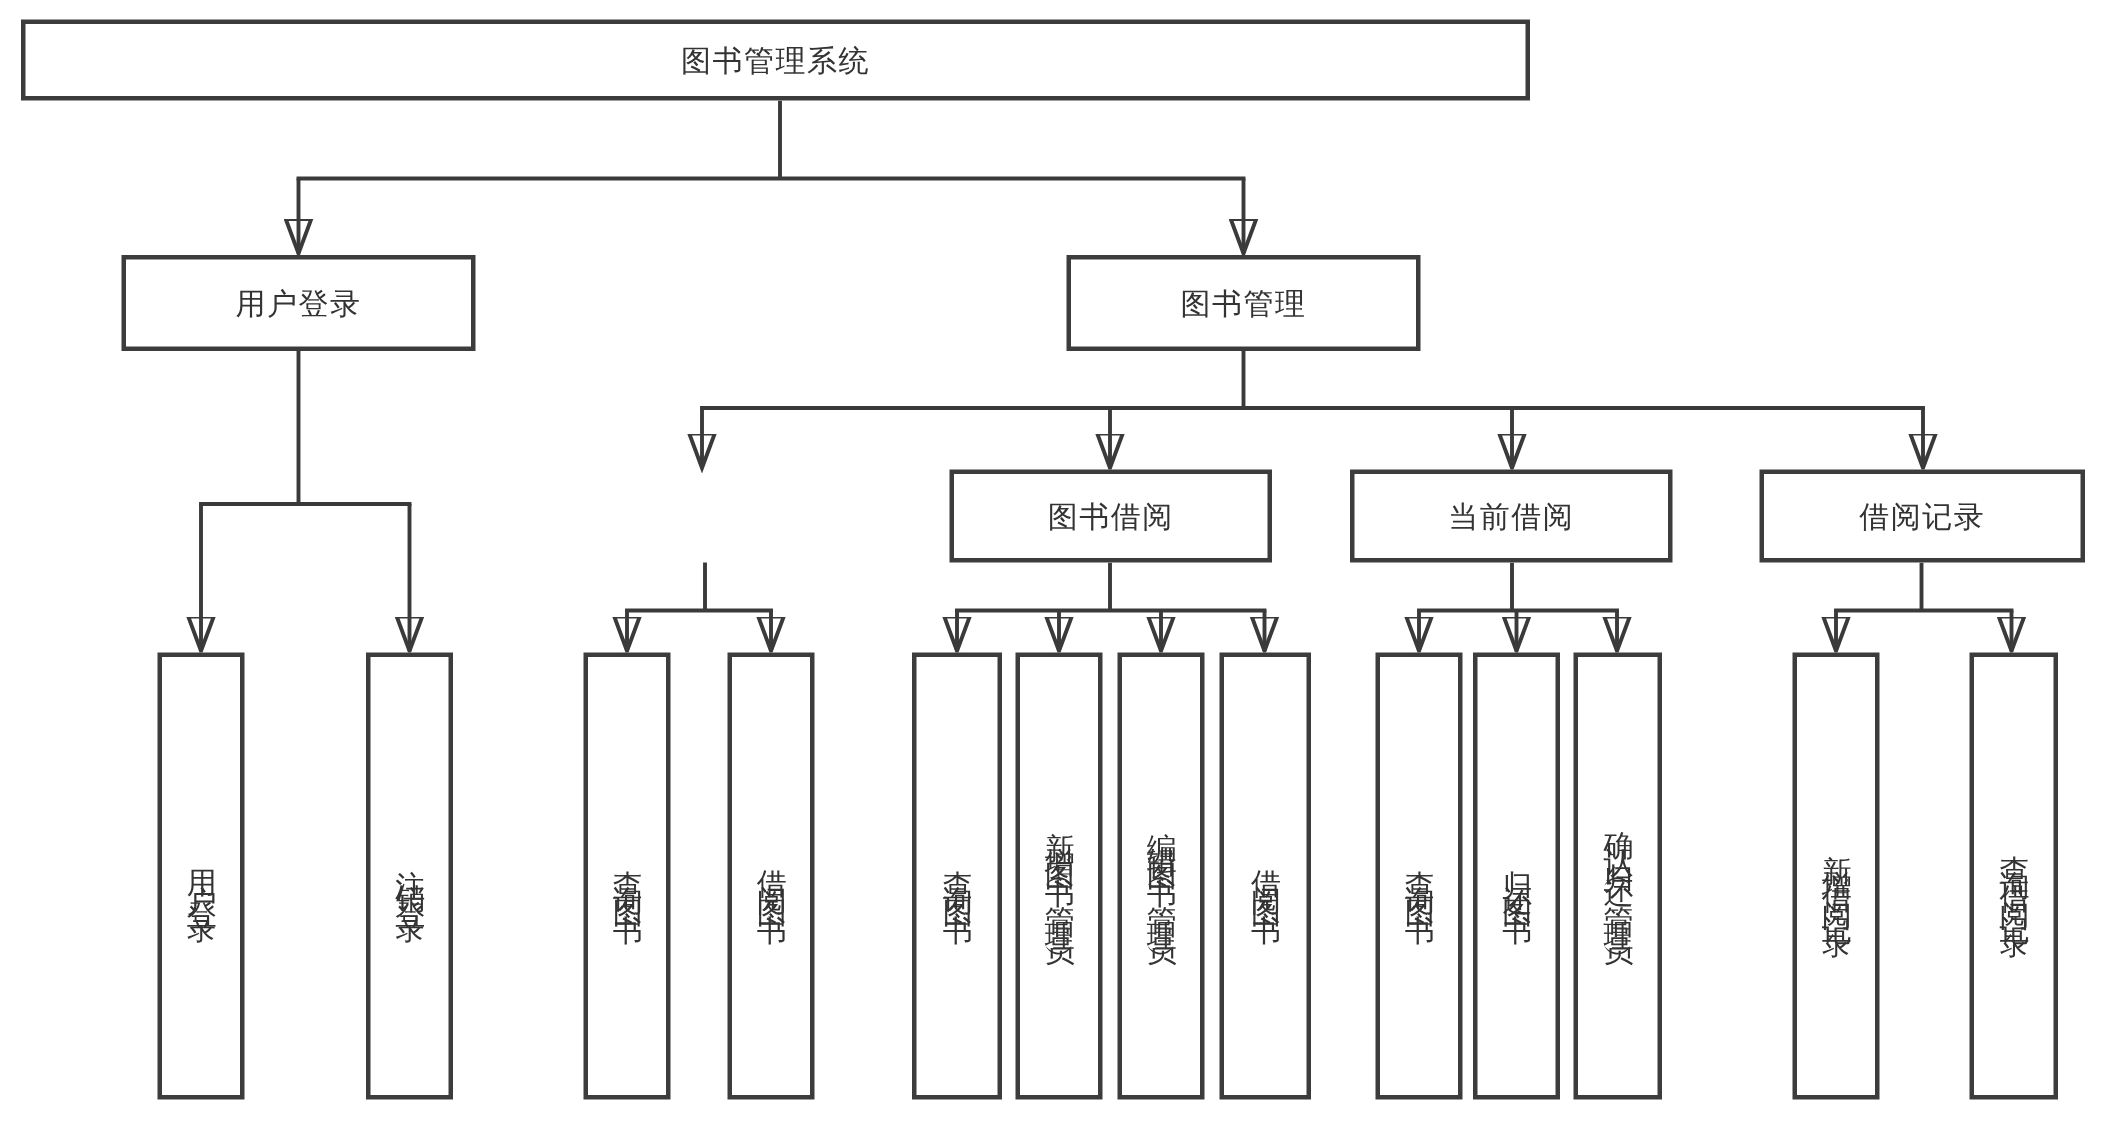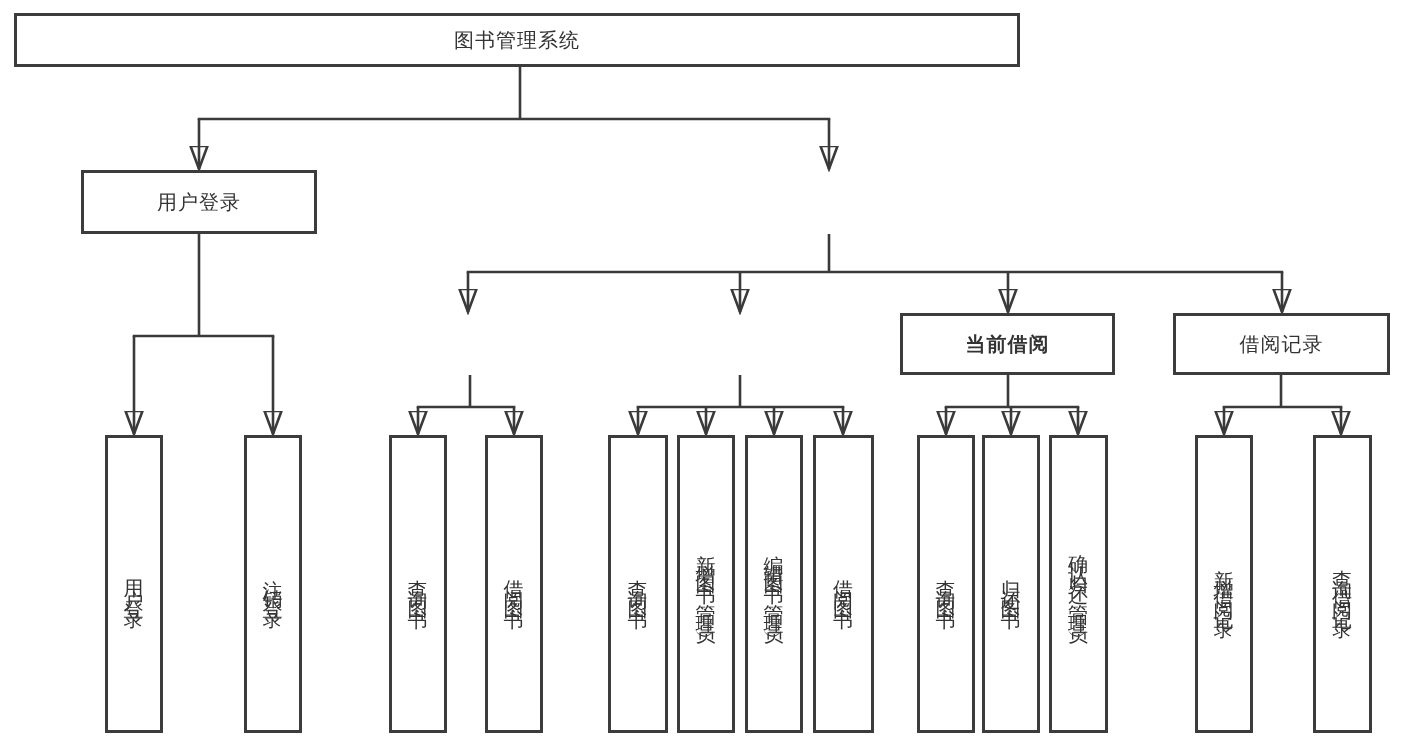--- a/index.html
+++ b/index.html
@@ -104,22 +104,28 @@
     <path d="M1341 407 V434" marker-end="url(#arr)"></path>
   </svg>
 
   <div class="node" style="left:14px;top:13px;width:1006px;height:54px;">
     <span>图书管理系统</span>
   </div>
 
   <div class="node" style="left:81px;top:170px;width:236px;height:64px;">
     <span>用户登录</span>
   </div>
+  <div class="node" style="left:711px;top:170px;width:236px;height:64px;">
+    <span>图书管理</span>
+  </div>
 
-  <div class="node" style="left:900px;top:313px;width:215px;height:62px;font-weight:bold;">
+  <div class="node" style="left:633px;top:313px;width:215px;height:62px;">
+    <span>图书借阅</span>
+  </div>
+  <div class="node" style="left:900px;top:313px;width:215px;height:62px;">
     <span>当前借阅</span>
   </div>
   <div class="node" style="left:1173px;top:313px;width:217px;height:62px;">
     <span>借阅记录</span>
   </div>
 
   <div class="leaf" style="left:105px;top:435px;width:58px;height:298px;">
     <span class="vtext">用户登录</span>
   </div>
   <div class="leaf" style="left:244px;top:435px;width:58px;height:298px;">

